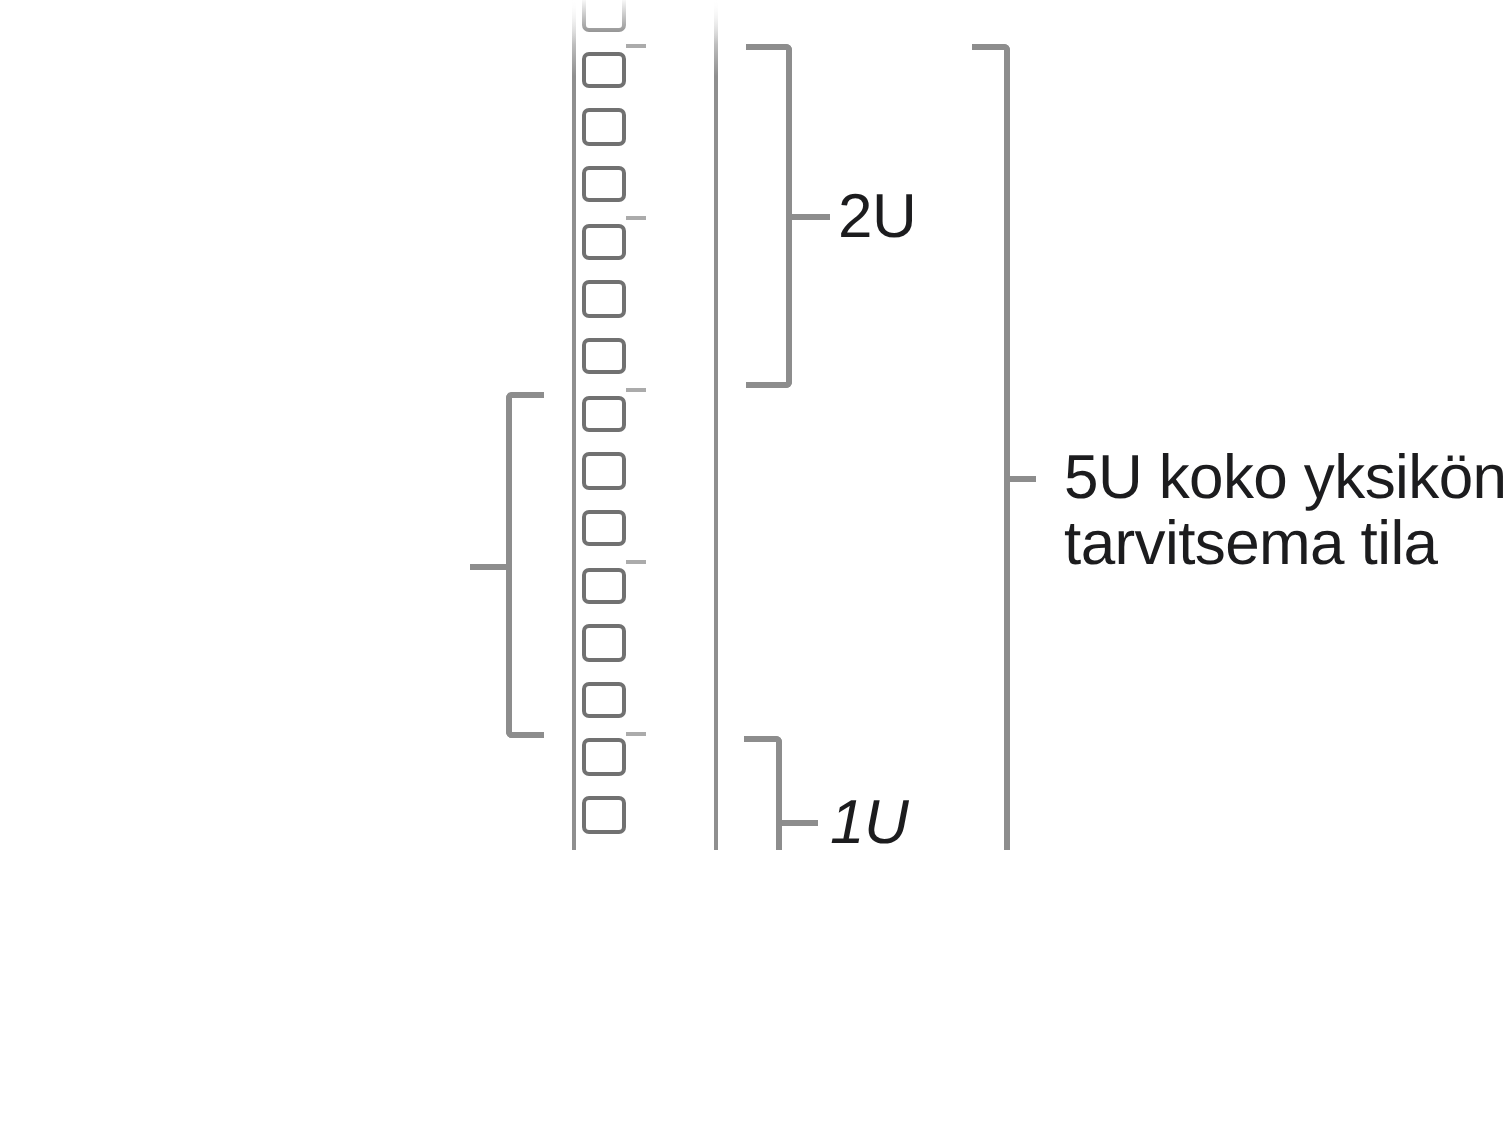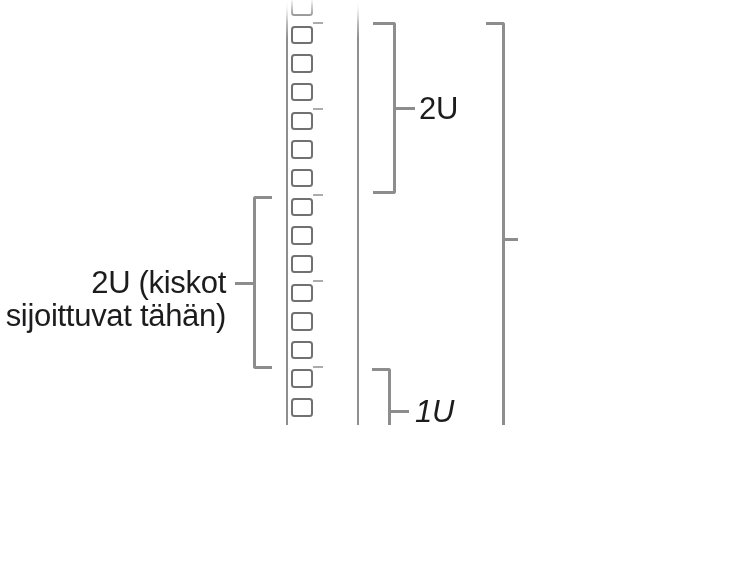--- a/index.html
+++ b/index.html
@@ -150,18 +150,18 @@
   <div id="bracket-5u" class="bracket open-left"></div>
   <div id="bracket-2u-left" class="bracket open-right"></div>
 
   <div id="stub-2u-top" class="stub"></div>
   <div id="stub-1u" class="stub"></div>
   <div id="stub-5u" class="stub"></div>
   <div id="stub-2u-left" class="stub"></div>
 
   <div id="label-2u-top" class="dlabel">2U</div>
   <div id="label-1u" class="dlabel">1U</div>
-  <div id="label-2u-left" class="dlabel">
-    <div>2U (kiskot</div>
-    <div>sijoittuvat tähän)</div>
+  <div id="label-5u" class="dlabel">
+    <div>5U koko yksikön</div>
+    <div>tarvitsema tila</div>
   </div>
 
 </div>
 
 </body></html>

